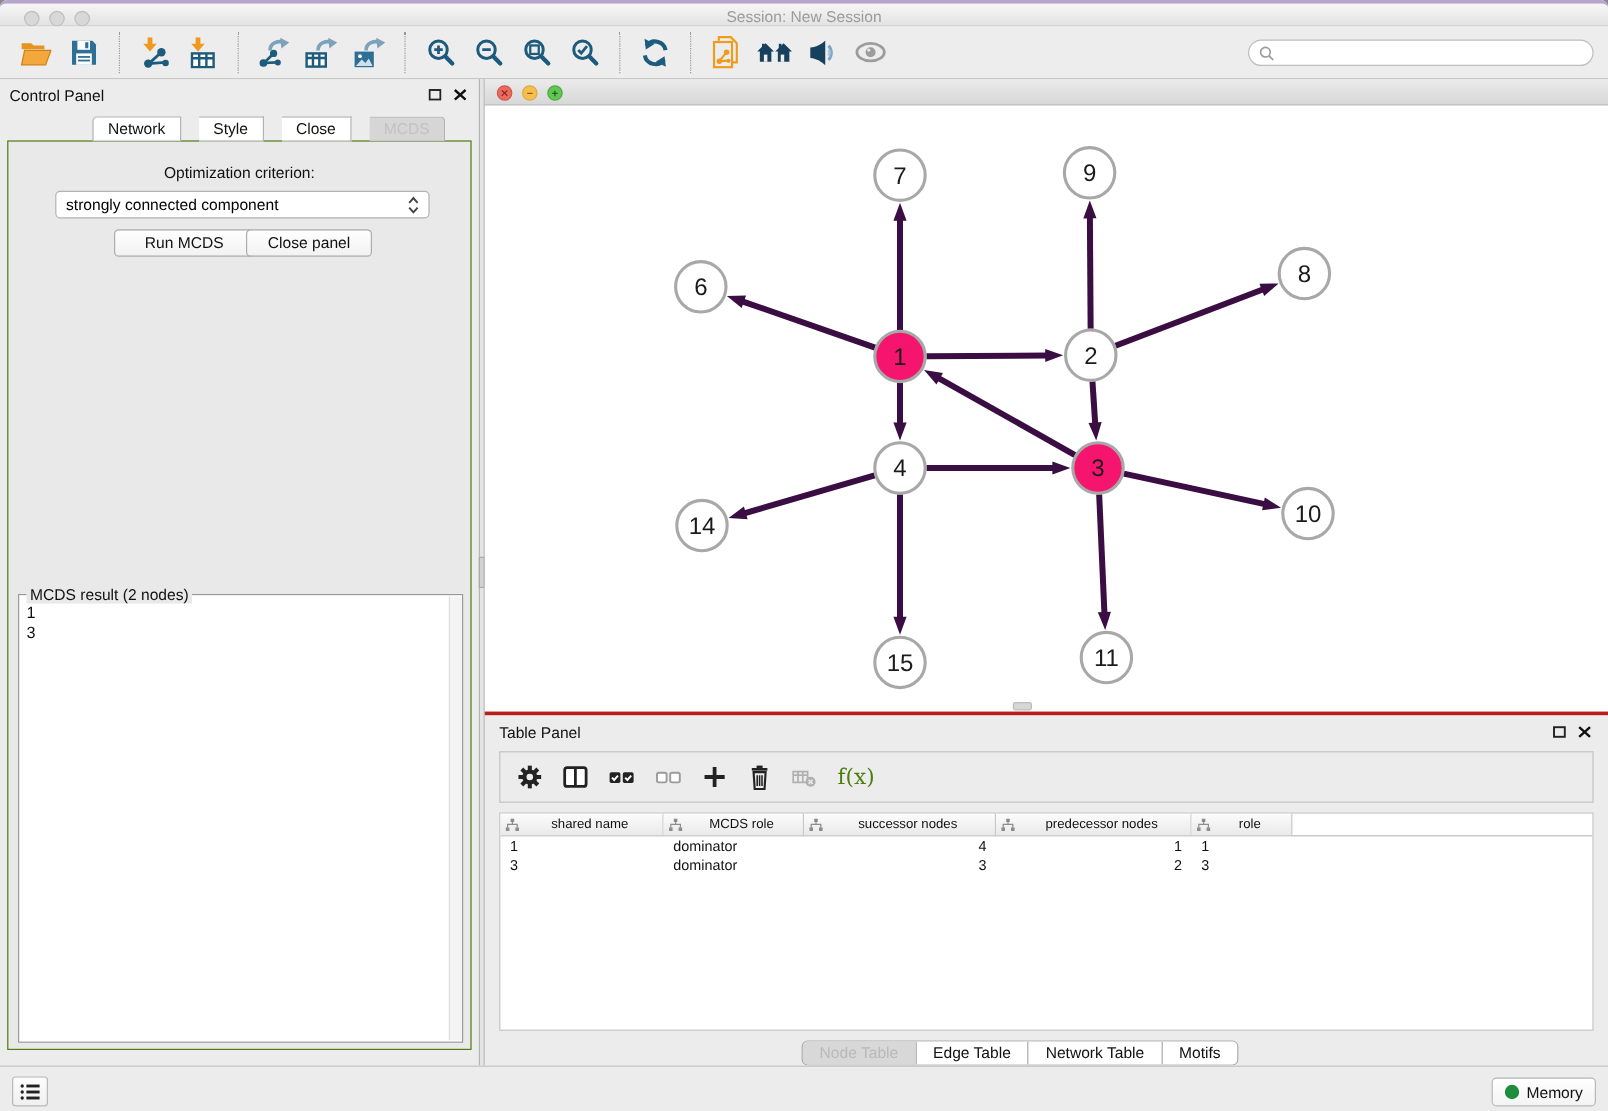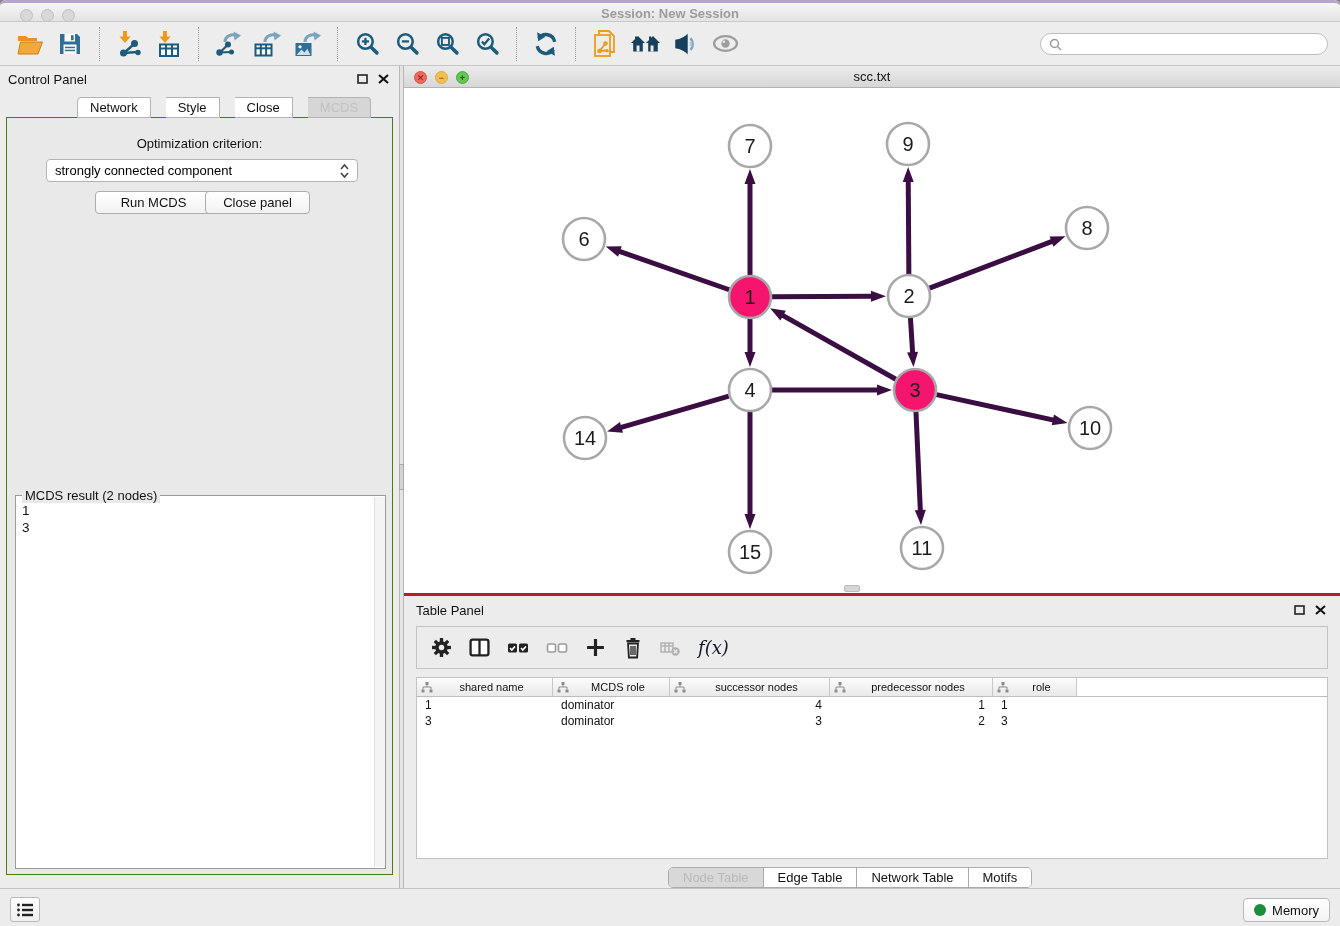--- a/index.html
+++ b/index.html
@@ -2,21 +2,21 @@
 <html><head>
 <meta charset="utf-8">
 <style>
   html,body{margin:0;padding:0;background:#888;}
   *{box-sizing:border-box;font-family:"Liberation Sans","DejaVu Sans",sans-serif;}
   .app{position:relative;width:1340px;height:926px;background:#ececec;overflow:hidden;
        border-radius:6px 6px 0 0;}
   
   .titlebar{position:absolute;left:0;top:0;width:1340px;height:22px;
     background:linear-gradient(#f6f6f6,#e3e3e3);border-bottom:1px solid #c9c9c9;
-    border-top:3px solid #b7a4cc;border-radius:6px 6px 0 0;font-weight:bold;}
+    border-top:3px solid #b7a4cc;border-radius:6px 6px 0 0;}
   .traffic{position:absolute;left:20px;top:6px;display:flex;gap:8px;}
   .tl-dot{width:13px;height:13px;border-radius:50%;background:#d8d8d8;border:1px solid #bfbfbf;}
   .win-title{position:absolute;left:0;right:0;top:3px;text-align:center;font-size:13px;color:#9b9b9b;}
   
   .toolbar{position:absolute;left:0;top:22px;width:1340px;height:44px;background:#ededed;
     border-bottom:1px solid #c6c6c6;display:flex;align-items:center;padding-left:10px;}
   .tbtn{height:36px;min-width:34px;display:flex;align-items:center;justify-content:center;margin:0 3px;}
   .tsep{width:1px;height:34px;border-left:1px dotted #9a9a9a;margin:0 9px;}
   .search-wrap{position:absolute;right:12px;top:11px;width:288px;height:22px;background:#fff;
     border:1px solid #bdbdbd;border-radius:11px;display:flex;align-items:center;padding:0 8px;}
@@ -59,21 +59,21 @@
   .nl.yellow{background:#f5bf4f;border:1px solid #dfa93c;color:#90591a;}
   .nl.green{background:#62c654;border:1px solid #52a844;color:#1d5f17;}
   .net-title{position:absolute;left:0;right:0;top:3px;text-align:center;font-size:13px;color:#111;}
   .net-canvas{position:absolute;left:0;top:22px;width:936px;height:505px;background:#fff;}
   .canvas-handle{position:absolute;left:440px;top:519px;width:16px;height:7px;background:#d6d6d6;border:1px solid #bbb;border-radius:2px;}
   
   .table-panel{position:absolute;left:0;top:527px;width:936px;height:295px;background:#ececec;border-top:3px solid #b91c1c;}
   .tp-title{position:absolute;left:12px;top:7px;font-size:13px;color:#111;}
   .tp-toolbar{position:absolute;left:12px;top:30px;width:912px;height:43px;background:#ececec;
     border:1px solid #c3c3c3;display:flex;align-items:center;gap:17px;padding-left:14px;}
-  .fx{font-family:"DejaVu Serif","Liberation Serif",serif;font-style:italic;font-size:18px;color:#0f172a;text-align:center;}
+  .fx{font-family:"DejaVu Serif","Liberation Serif",serif;font-size:18px;color:#4d7c0f;text-align:center;}
   .tp-table{position:absolute;left:12px;top:81px;width:912px;height:182px;background:#fff;border:1px solid #c3c3c3;overflow:hidden;}
   .thead{display:flex;height:19px;border-bottom:1px solid #bdbdbd;}
   .th{display:flex;align-items:center;background:linear-gradient(#fcfcfc,#e9e9e9);
     border-right:1px solid #c8c8c8;font-size:11px;color:#111;padding:0 4px;}
   .th svg{flex:0 0 auto;margin-right:2px;}
   .th .th-label{flex:1;text-align:center;}
   .tr{display:flex;height:16px;font-size:12px;color:#111;}
   .td{padding:0 8px;line-height:16px;white-space:nowrap;overflow:hidden;}
   .tp-tabs{position:absolute;left:264px;top:271px;display:flex;height:21px;border:1px solid #ababab;border-radius:5px;overflow:hidden;background:#fff;}
   .seg{padding:2px 14px 0;font-size:13px;color:#111;border-left:1px solid #ababab;background:#fff;text-align:center;}
@@ -313,21 +313,20 @@
 
     <div class="right-area">
 
       <div class="net-window">
         <div class="net-titlebar">
           <div class="net-lights">
             <div class="nl red">✕</div>
             <div class="nl yellow">−</div>
             <div class="nl green">+</div>
           </div>
-          <div class="net-title">scc.txt</div>
         </div>
         <svg id="graph-svg" class="net-canvas" width="936" height="505" viewBox="0 0 936 505">
             <line x1="346" y1="187" x2="346" y2="94" stroke="#3a0e42" stroke-width="5"></line>
             <polygon points="346,81 351.5,96 340.5,96" fill="#3a0e42"></polygon>
             <line x1="325.23121807335133" y1="201.7434376400866" x2="213.9852795163342" y2="162.87437477076736" stroke="#3a0e42" stroke-width="5"></line>
             <polygon points="201.71281746876906,158.5864061035458 217.68749119055332,158.34186677637004 214.05921001059664,168.72625773969438" fill="#3a0e42"></polygon>
             <line x1="367.9995649035371" y1="208.86163795658152" x2="469.00071197603023" y2="208.22641061650296" stroke="#3a0e42" stroke-width="5"></line>
             <polygon points="482.0004548735749,208.14465122721023 467.0353420411088,213.73888020997074 466.9661610193995,202.73909775820218" fill="#3a0e42"></polygon>
             <line x1="346" y1="231" x2="346" y2="266" stroke="#3a0e42" stroke-width="5"></line>
             <polygon points="346,279 340.5,264 351.5,264" fill="#3a0e42"></polygon>

